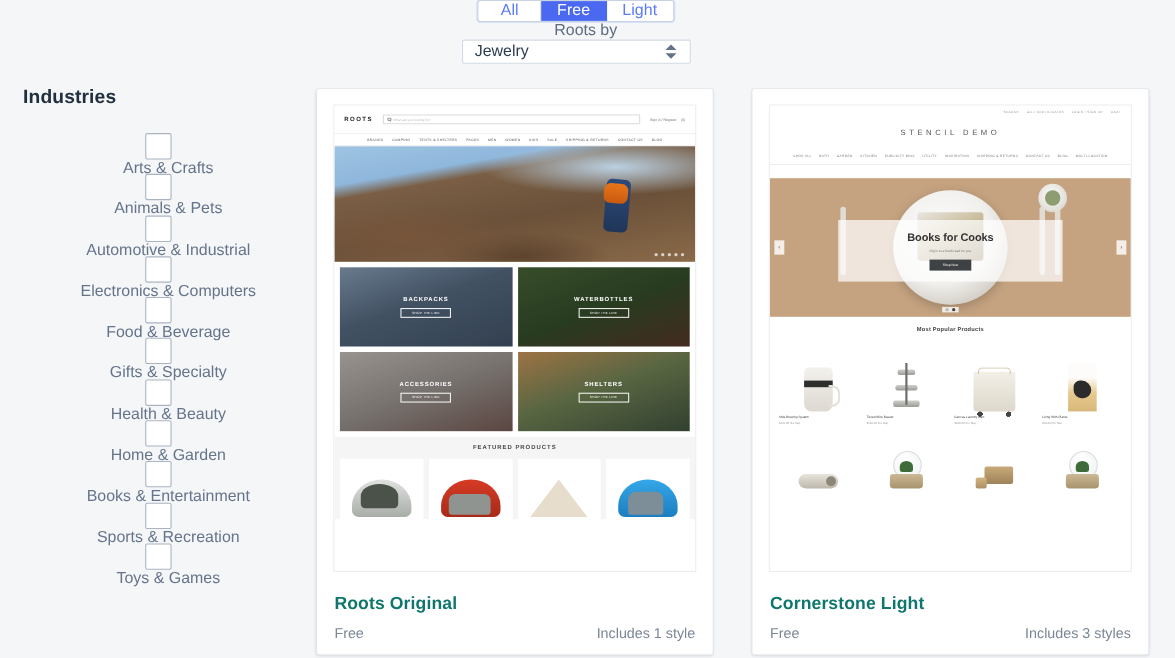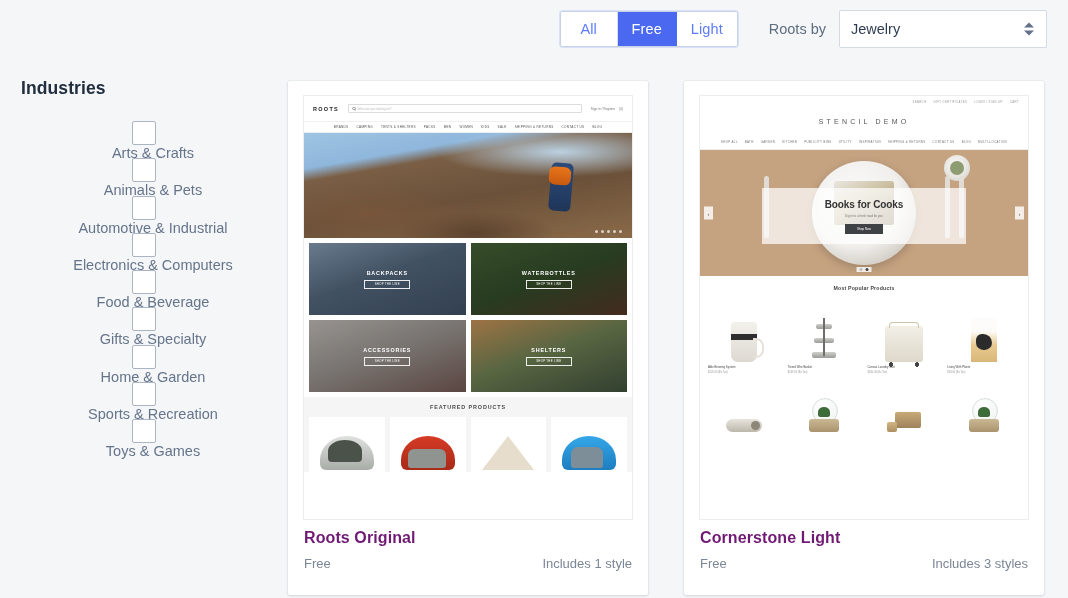--- a/index.html
+++ b/index.html
@@ -11,20 +11,21 @@
     color:#44546b;
     overflow:hidden;
   }
   .page { position:relative; width:1068px; height:598px; }
 
   
   .topbar{
     position:absolute; left:0; top:0; width:1068px; height:58px;
     display:flex; align-items:center; justify-content:flex-end;
     padding-right:21px;
+    flex-direction:column;
   }
   .segmented{
     display:flex; border:1px solid #c8d2e0; border-radius:3px; overflow:hidden;
     background:#fff; height:36px; box-shadow:0 0 0 1px rgba(94,125,255,.18);
   }
   .seg{
     display:flex; align-items:center; justify-content:center;
     min-width:57px; padding:0 14px; font-size:14.5px; color:#5c7cfa;
     background:#fff; border-right:1px solid #d7dee9; cursor:pointer;
     letter-spacing:.1px;
@@ -65,21 +66,21 @@
     background:#fff; border-radius:2px;
     box-shadow:0 1px 3px rgba(30,45,70,.13), 0 0 0 1px rgba(30,45,70,.035);
   }
   .card.c1{ left:288px; }
   .card.c2{ left:684px; }
   .thumb{
     position:absolute; left:15px; top:14px; width:330px; height:425px;
     overflow:hidden; background:#fff; border:1px solid #ededed;
   }
   .card .meta{ position:absolute; left:16px; right:16px; top:448px; }
-  .meta .name{ font-size:16px; font-weight:bold; color:#701a75; letter-spacing:.1px;}
+  .meta .name{ font-size:16px; font-weight:bold; color:#0f766e; letter-spacing:.1px;margin-top:12px;}
   .meta .row{ display:flex; justify-content:space-between; margin-top:9px; }
   .meta .price,.meta .styles{ font-size:13px; color:#7b8696; }
 
   
   .r-head{ height:25px; display:flex; align-items:center; padding:0 9px; background:#fff;}
   .r-logo{ font-size:5.5px; font-weight:bold; letter-spacing:1.3px; color:#222; }
   .r-search{
     flex:1; margin:0 9px; height:9px; border:.5px solid #dcdcdc; border-radius:1px;
     display:flex; align-items:center; padding-left:3px; gap:2px;
   }
@@ -154,21 +155,21 @@
   .tentD:after{content:"";position:absolute;left:9px;top:11px;width:32px;height:21px;background:#7d8e99;border-radius:7px 7px 3px 3px;}
 
   
   .cs-top{ height:12px; display:flex;align-items:center;justify-content:flex-end; gap:7px; padding-right:9px; background:#fff;}
   .cs-top span{ font-size:2.8px;color:#999;letter-spacing:.4px;}
   .cs-brand{ height:26px; display:flex;align-items:center;justify-content:center; background:#fff;}
   .cs-brand span{ font-size:7px; color:#555; letter-spacing:3.2px; }
   .cs-nav{ height:16px; display:flex;align-items:center;justify-content:center;gap:7px;
            border-bottom:.5px solid #eee; background:#fff;}
   .cs-nav span{ font-size:2.9px;color:#777;letter-spacing:.35px;}
-  .cs-hero{ position:relative; height:126px; background:#c5a381; overflow:hidden;}
+  .cs-hero{ position:relative; height:126px; background:#c5a381; overflow:hidden;margin-top:12px;}
   .cs-plate{
     position:absolute; left:50%; top:50%; transform:translate(-50%,-50%);
     width:104px;height:104px;border-radius:50%;
     background:radial-gradient(circle at 42% 38%, #fdfdfd 0%, #f0efec 52%, #d8d4cd 72%, #b9b3a9 100%);
     box-shadow:0 3px 10px rgba(0,0,0,.2);
   }
   .cs-plate:after{
     content:""; position:absolute; left:22px; top:20px; width:60px;height:44px;
     background:linear-gradient(150deg,#e9e6e0,#cbbf9f 45%,#8e7f63);
     border-radius:3px;
@@ -278,21 +279,29 @@
     <div class="filter">
       <span class="box"></span>
       <span class="lbl">Food &amp; Beverage</span>
     </div>
     <div class="filter">
       <span class="box"></span>
       <span class="lbl">Gifts &amp; Specialty</span>
     </div>
     <div class="filter">
       <span class="box"></span>
+      <span class="lbl">Health &amp; Beauty</span>
+    </div>
+    <div class="filter">
+      <span class="box"></span>
       <span class="lbl">Home &amp; Garden</span>
+    </div>
+    <div class="filter">
+      <span class="box"></span>
+      <span class="lbl">Books &amp; Entertainment</span>
     </div>
     <div class="filter">
       <span class="box"></span>
       <span class="lbl">Sports &amp; Recreation</span>
     </div>
     <div class="filter">
       <span class="box"></span>
       <span class="lbl">Toys &amp; Games</span>
     </div>
   </div>

